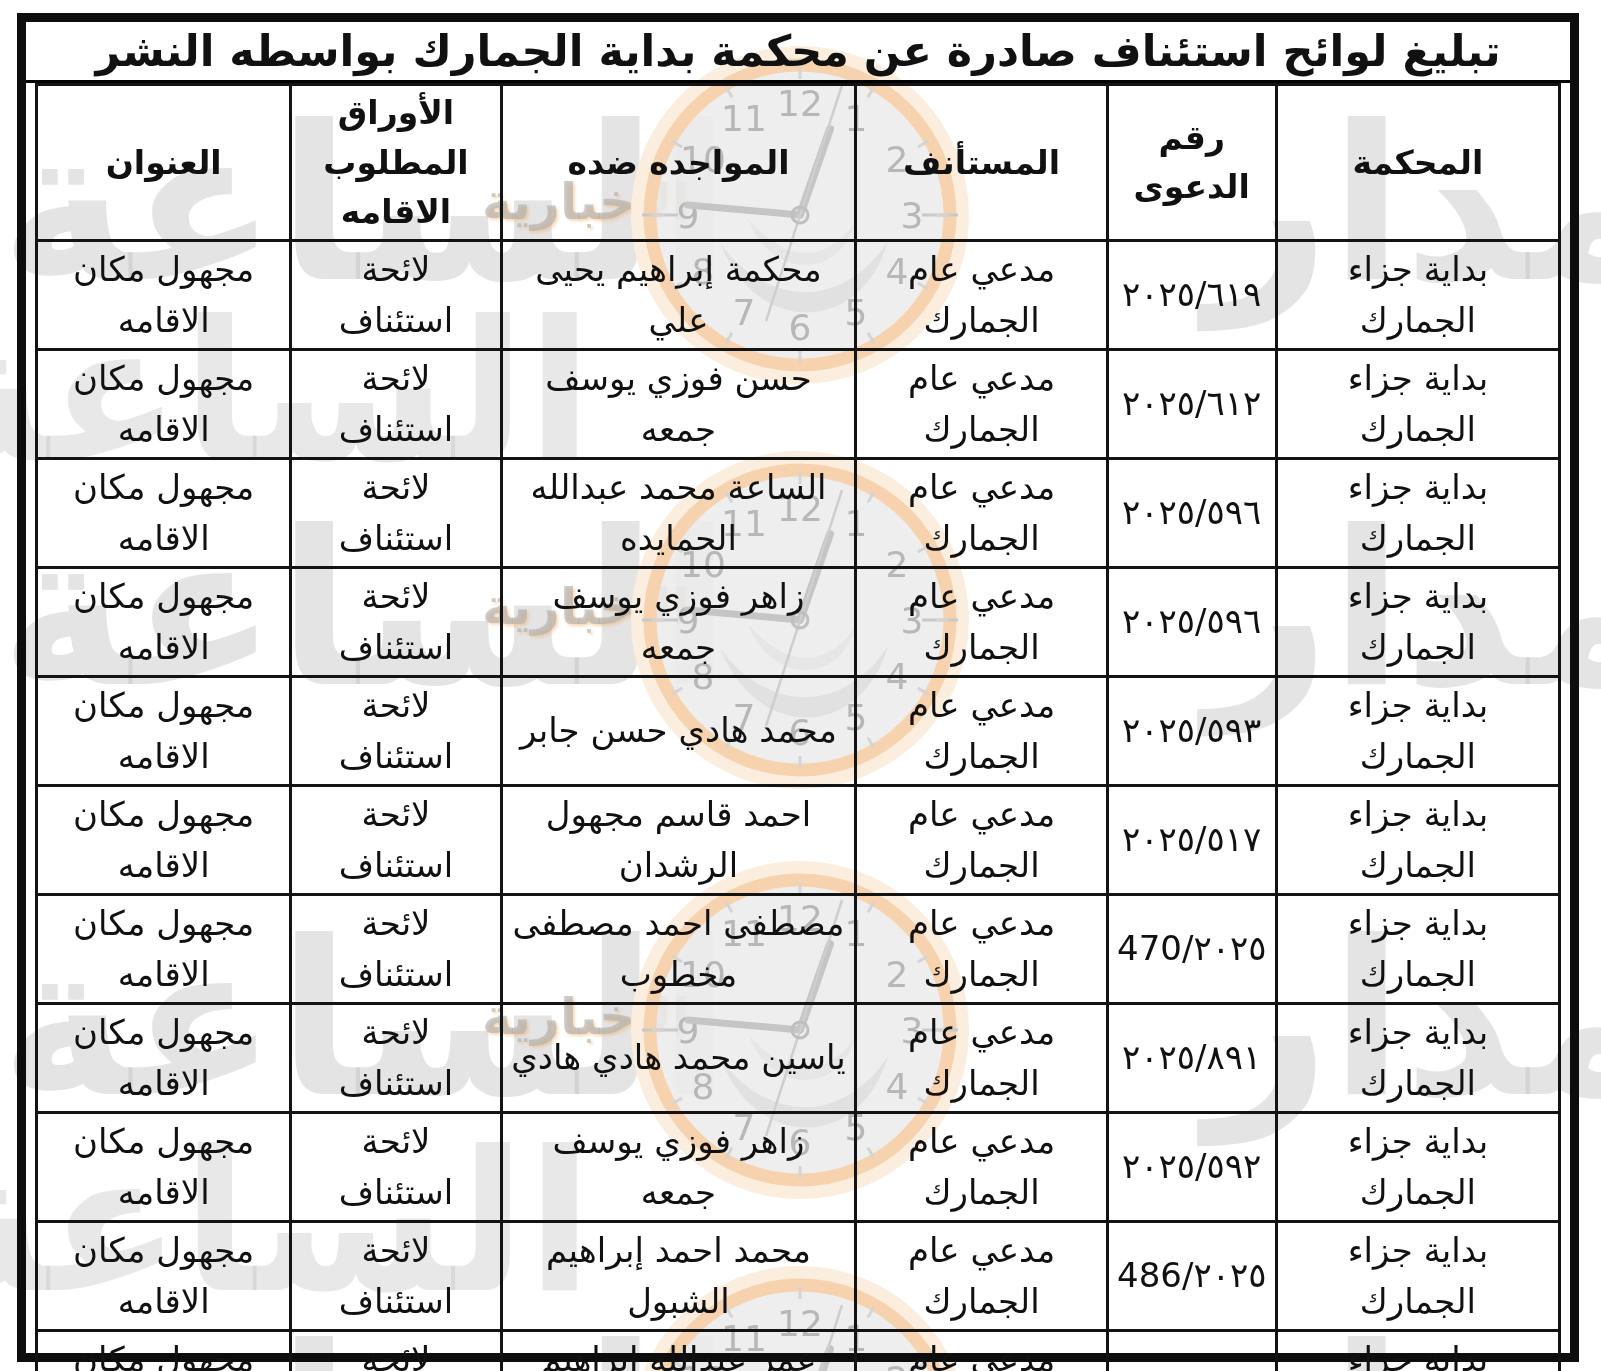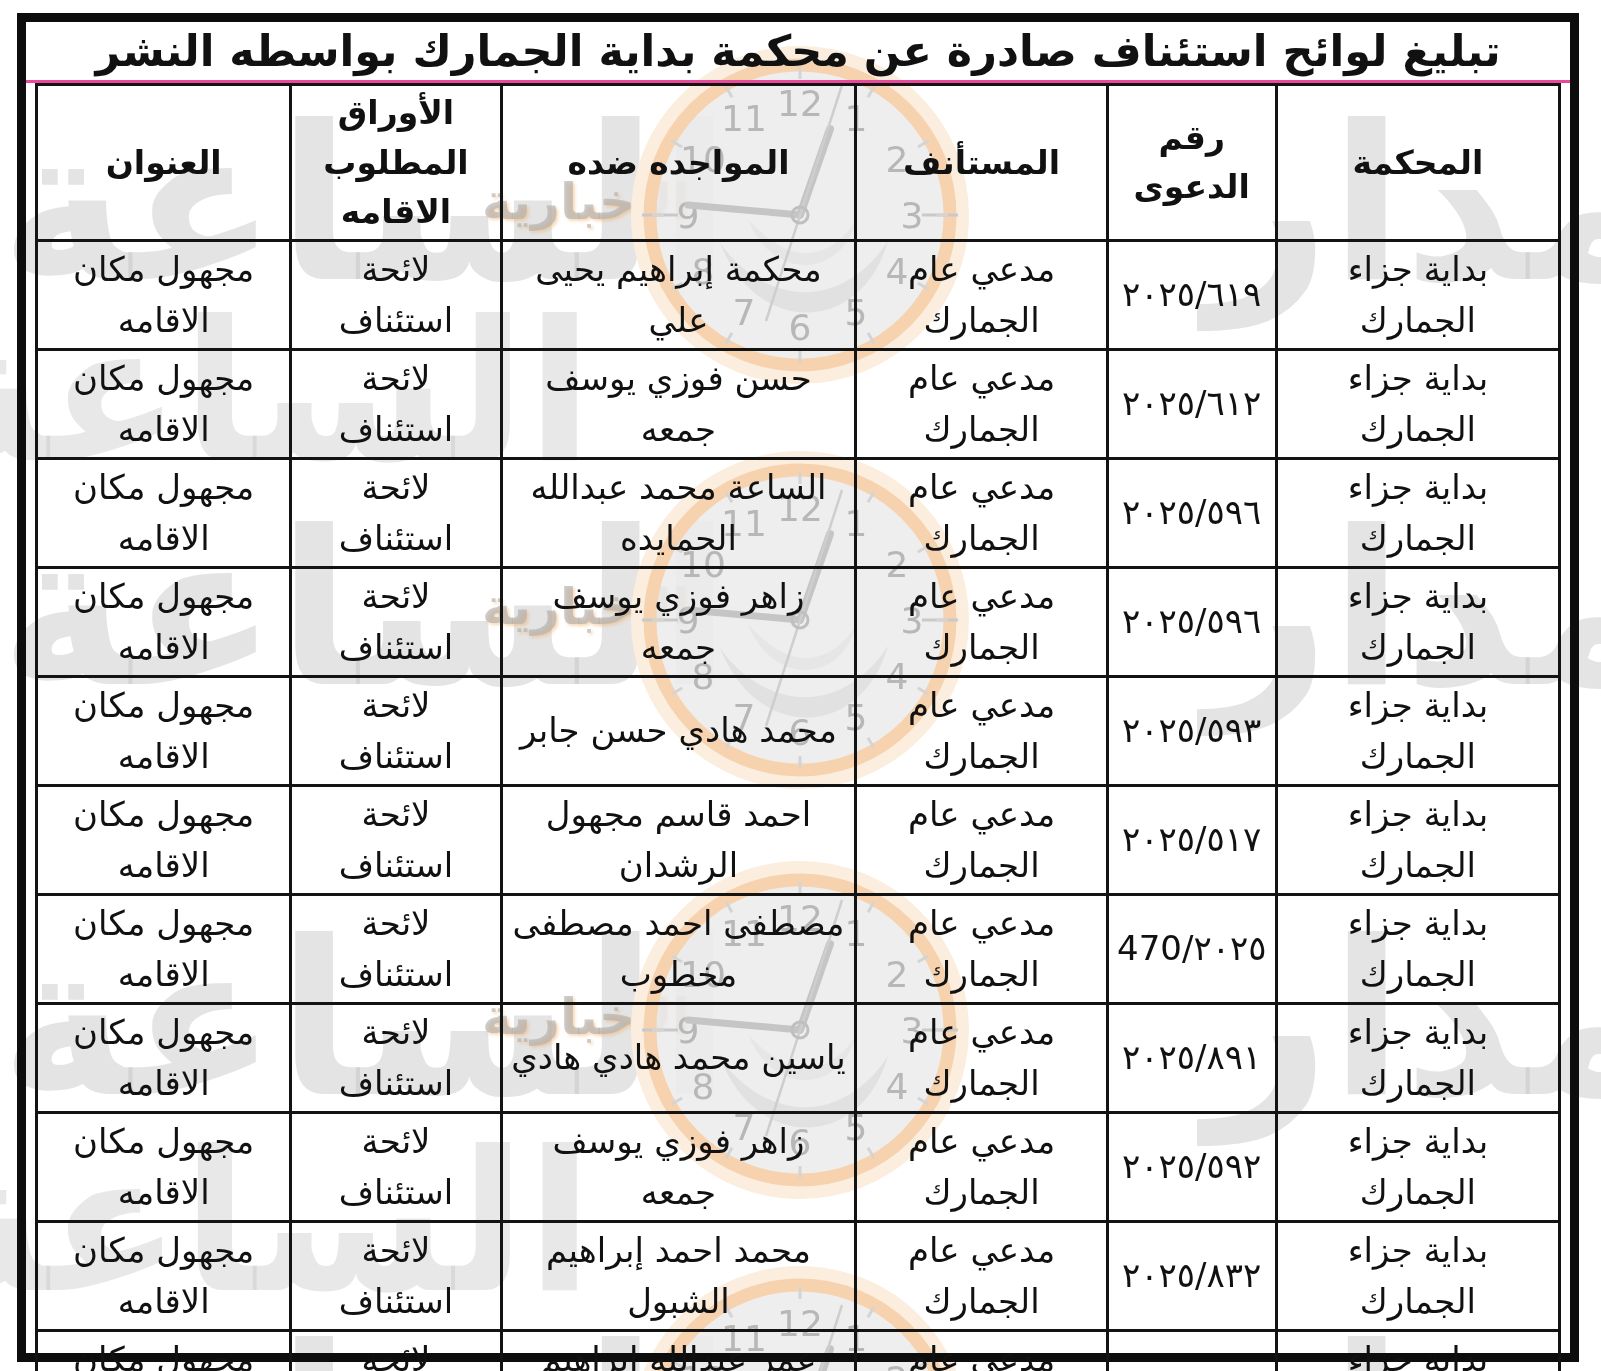--- a/index.html
+++ b/index.html
@@ -28,21 +28,21 @@
   .wm-clock{position:absolute;left:625px;width:350px;height:350px}
 
   
   .frame{
     position:absolute;left:17px;top:13px;right:22px;bottom:9px;
     border:9px solid #0d0d0d;z-index:1;
     display:flex;flex-direction:column;direction:rtl;
   }
   .title{
     flex:0 0 58px;display:flex;align-items:center;justify-content:center;
-    border-bottom:3px solid #ec4899;
+    border-bottom:3px solid #000000;
     font-weight:bold;font-size:43px;line-height:1;text-align:right;
   }
   .table-wrap{flex:1 1 auto;padding:0 9px;display:flex}
   table.cases{
     width:100%;height:100%;border-collapse:collapse;table-layout:fixed;
     background:transparent;
   }
   .cases th,.cases td{
     border:3px solid #131313;text-align:center;vertical-align:middle;
     padding:2px 8px;background:transparent;
@@ -308,21 +308,21 @@
         <tr>
           <td>بداية جزاء الجمارك</td>
           <td>٢٠٢٥/٥٩٢</td>
           <td>مدعي عام الجمارك</td>
           <td>زاهر فوزي يوسف جمعه</td>
           <td>لائحة استئناف</td>
           <td>مجهول مكان الاقامه</td>
         </tr>
         <tr>
           <td>بداية جزاء الجمارك</td>
-          <td>٢٠٢٥/٨٣٢</td>
+          <td>٢٠٢٥/486</td>
           <td>مدعي عام الجمارك</td>
           <td>محمد احمد إبراهيم الشبول</td>
           <td>لائحة استئناف</td>
           <td>مجهول مكان الاقامه</td>
         </tr>
         <tr>
           <td>بداية جزاء الجمارك</td>
           <td>٢٠٢٥/٤٦٧</td>
           <td>مدعي عام الجمارك</td>
           <td>عمر عبدالله إبراهيم المواجده</td>

